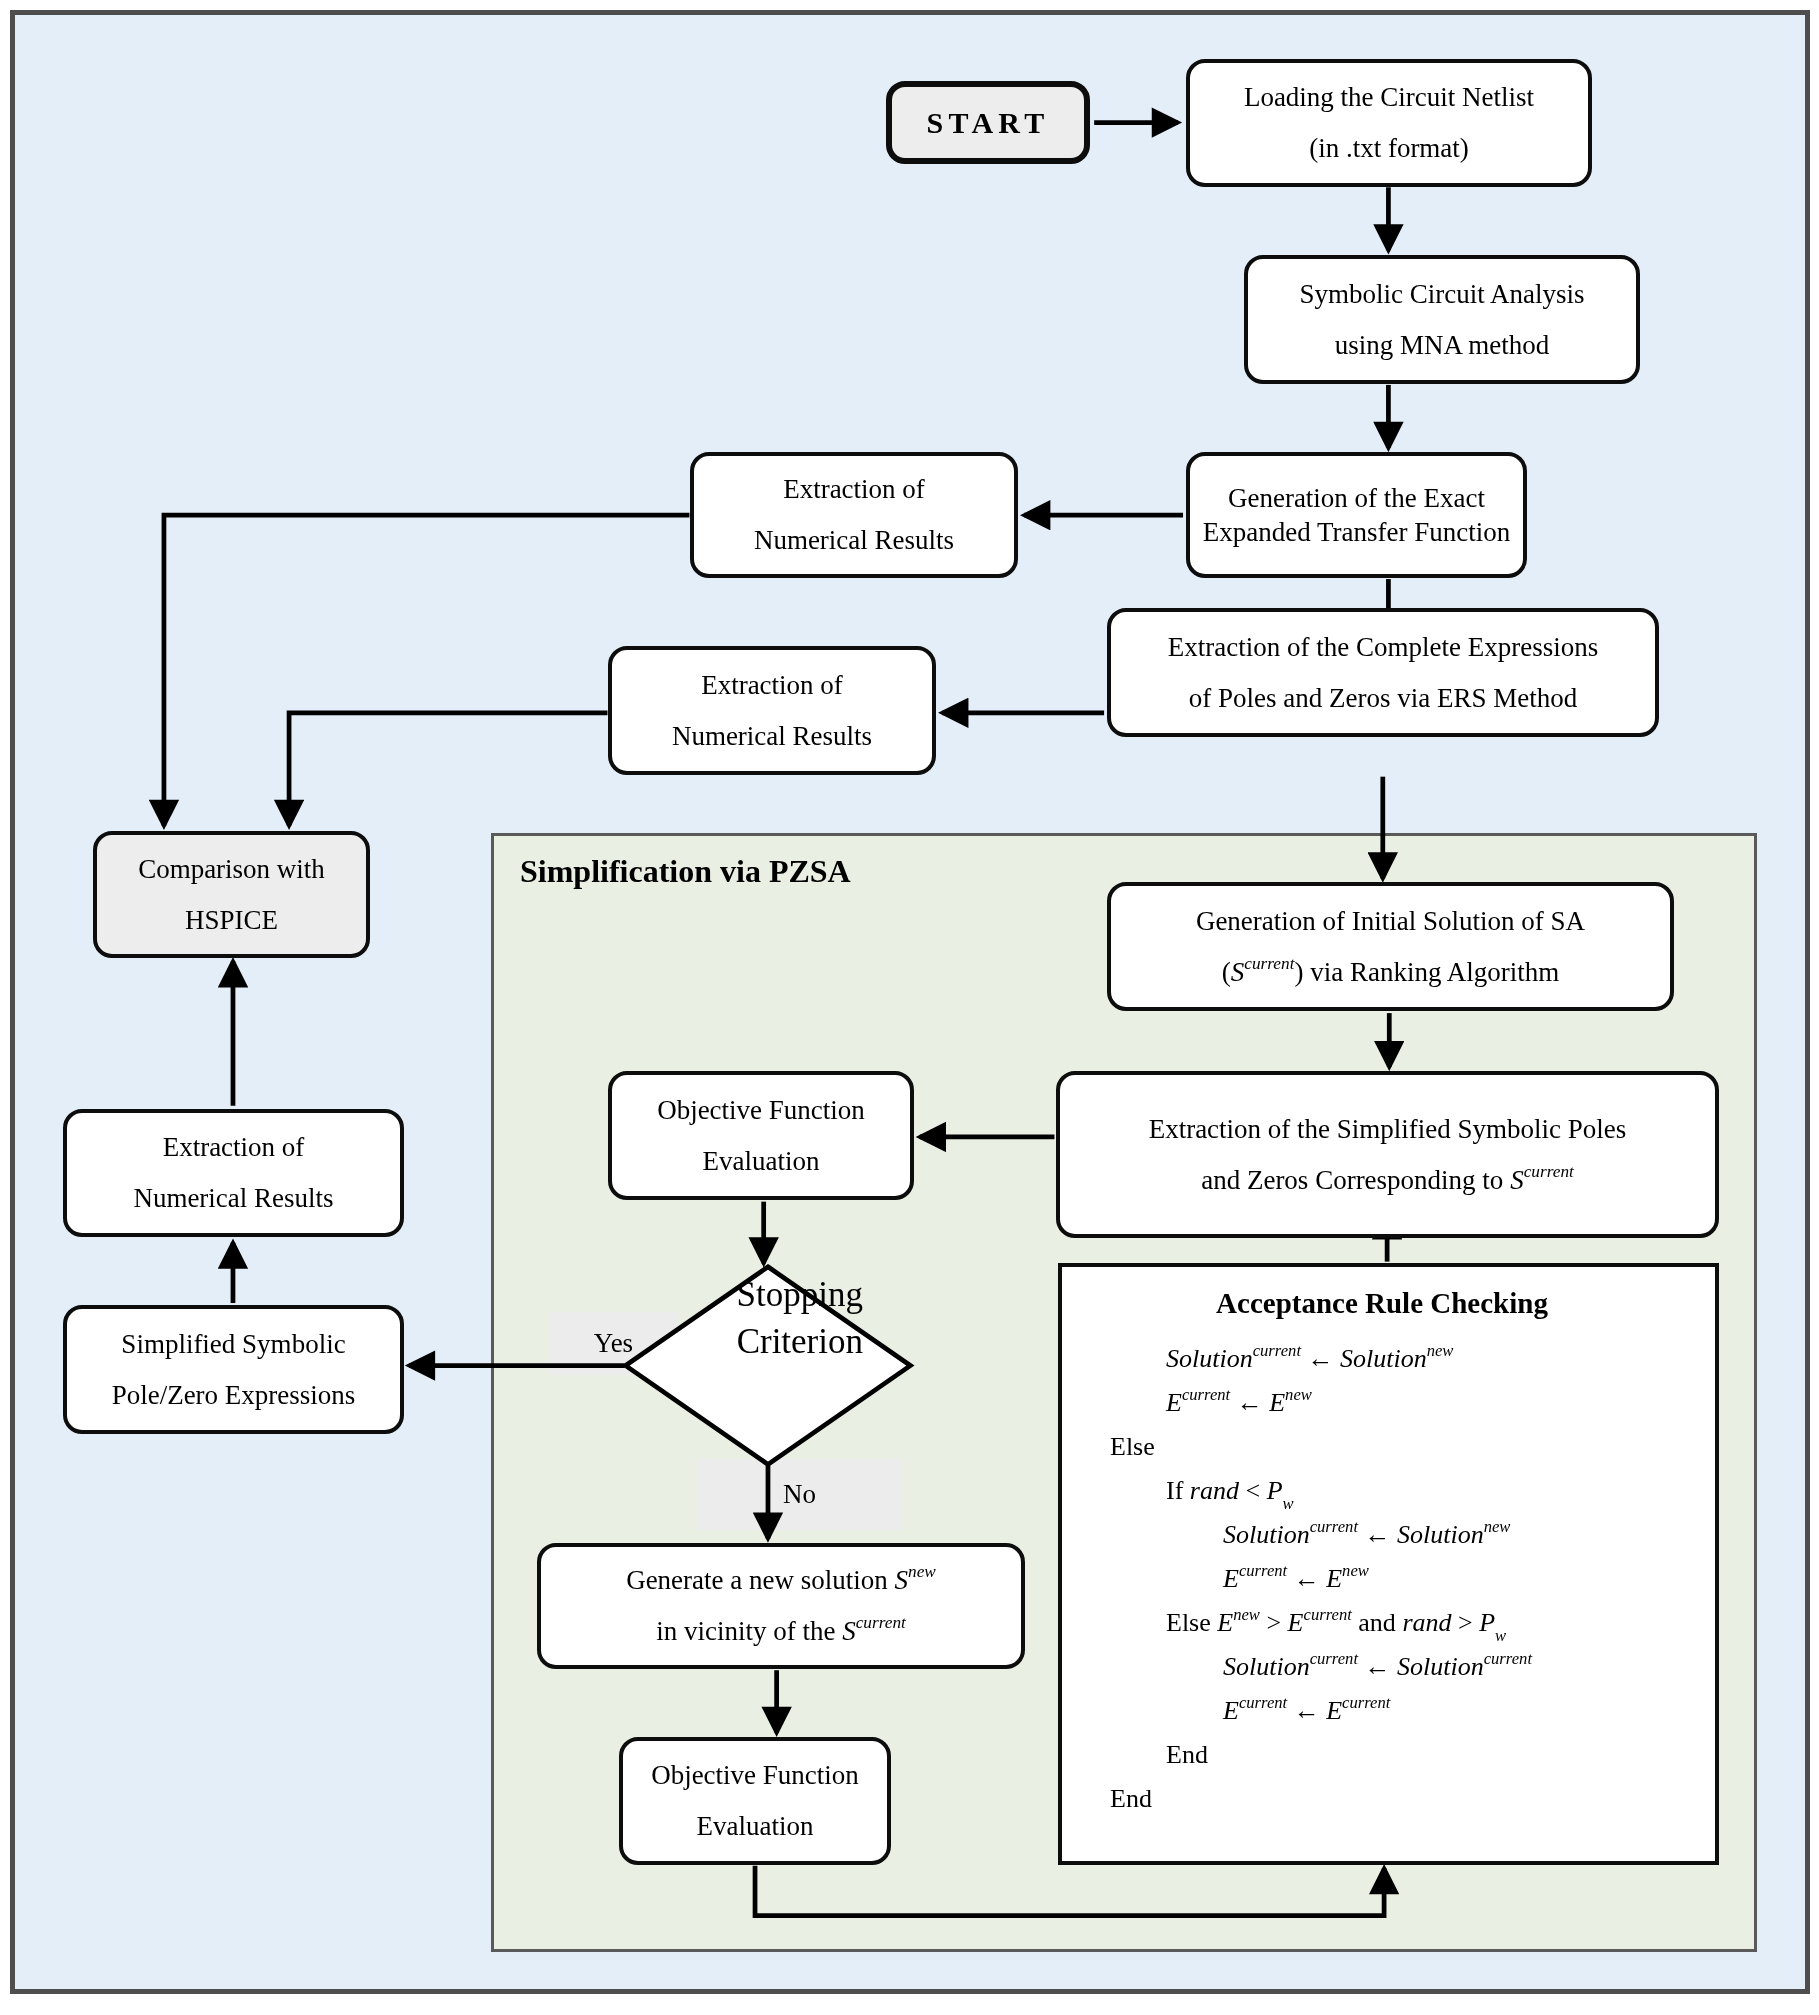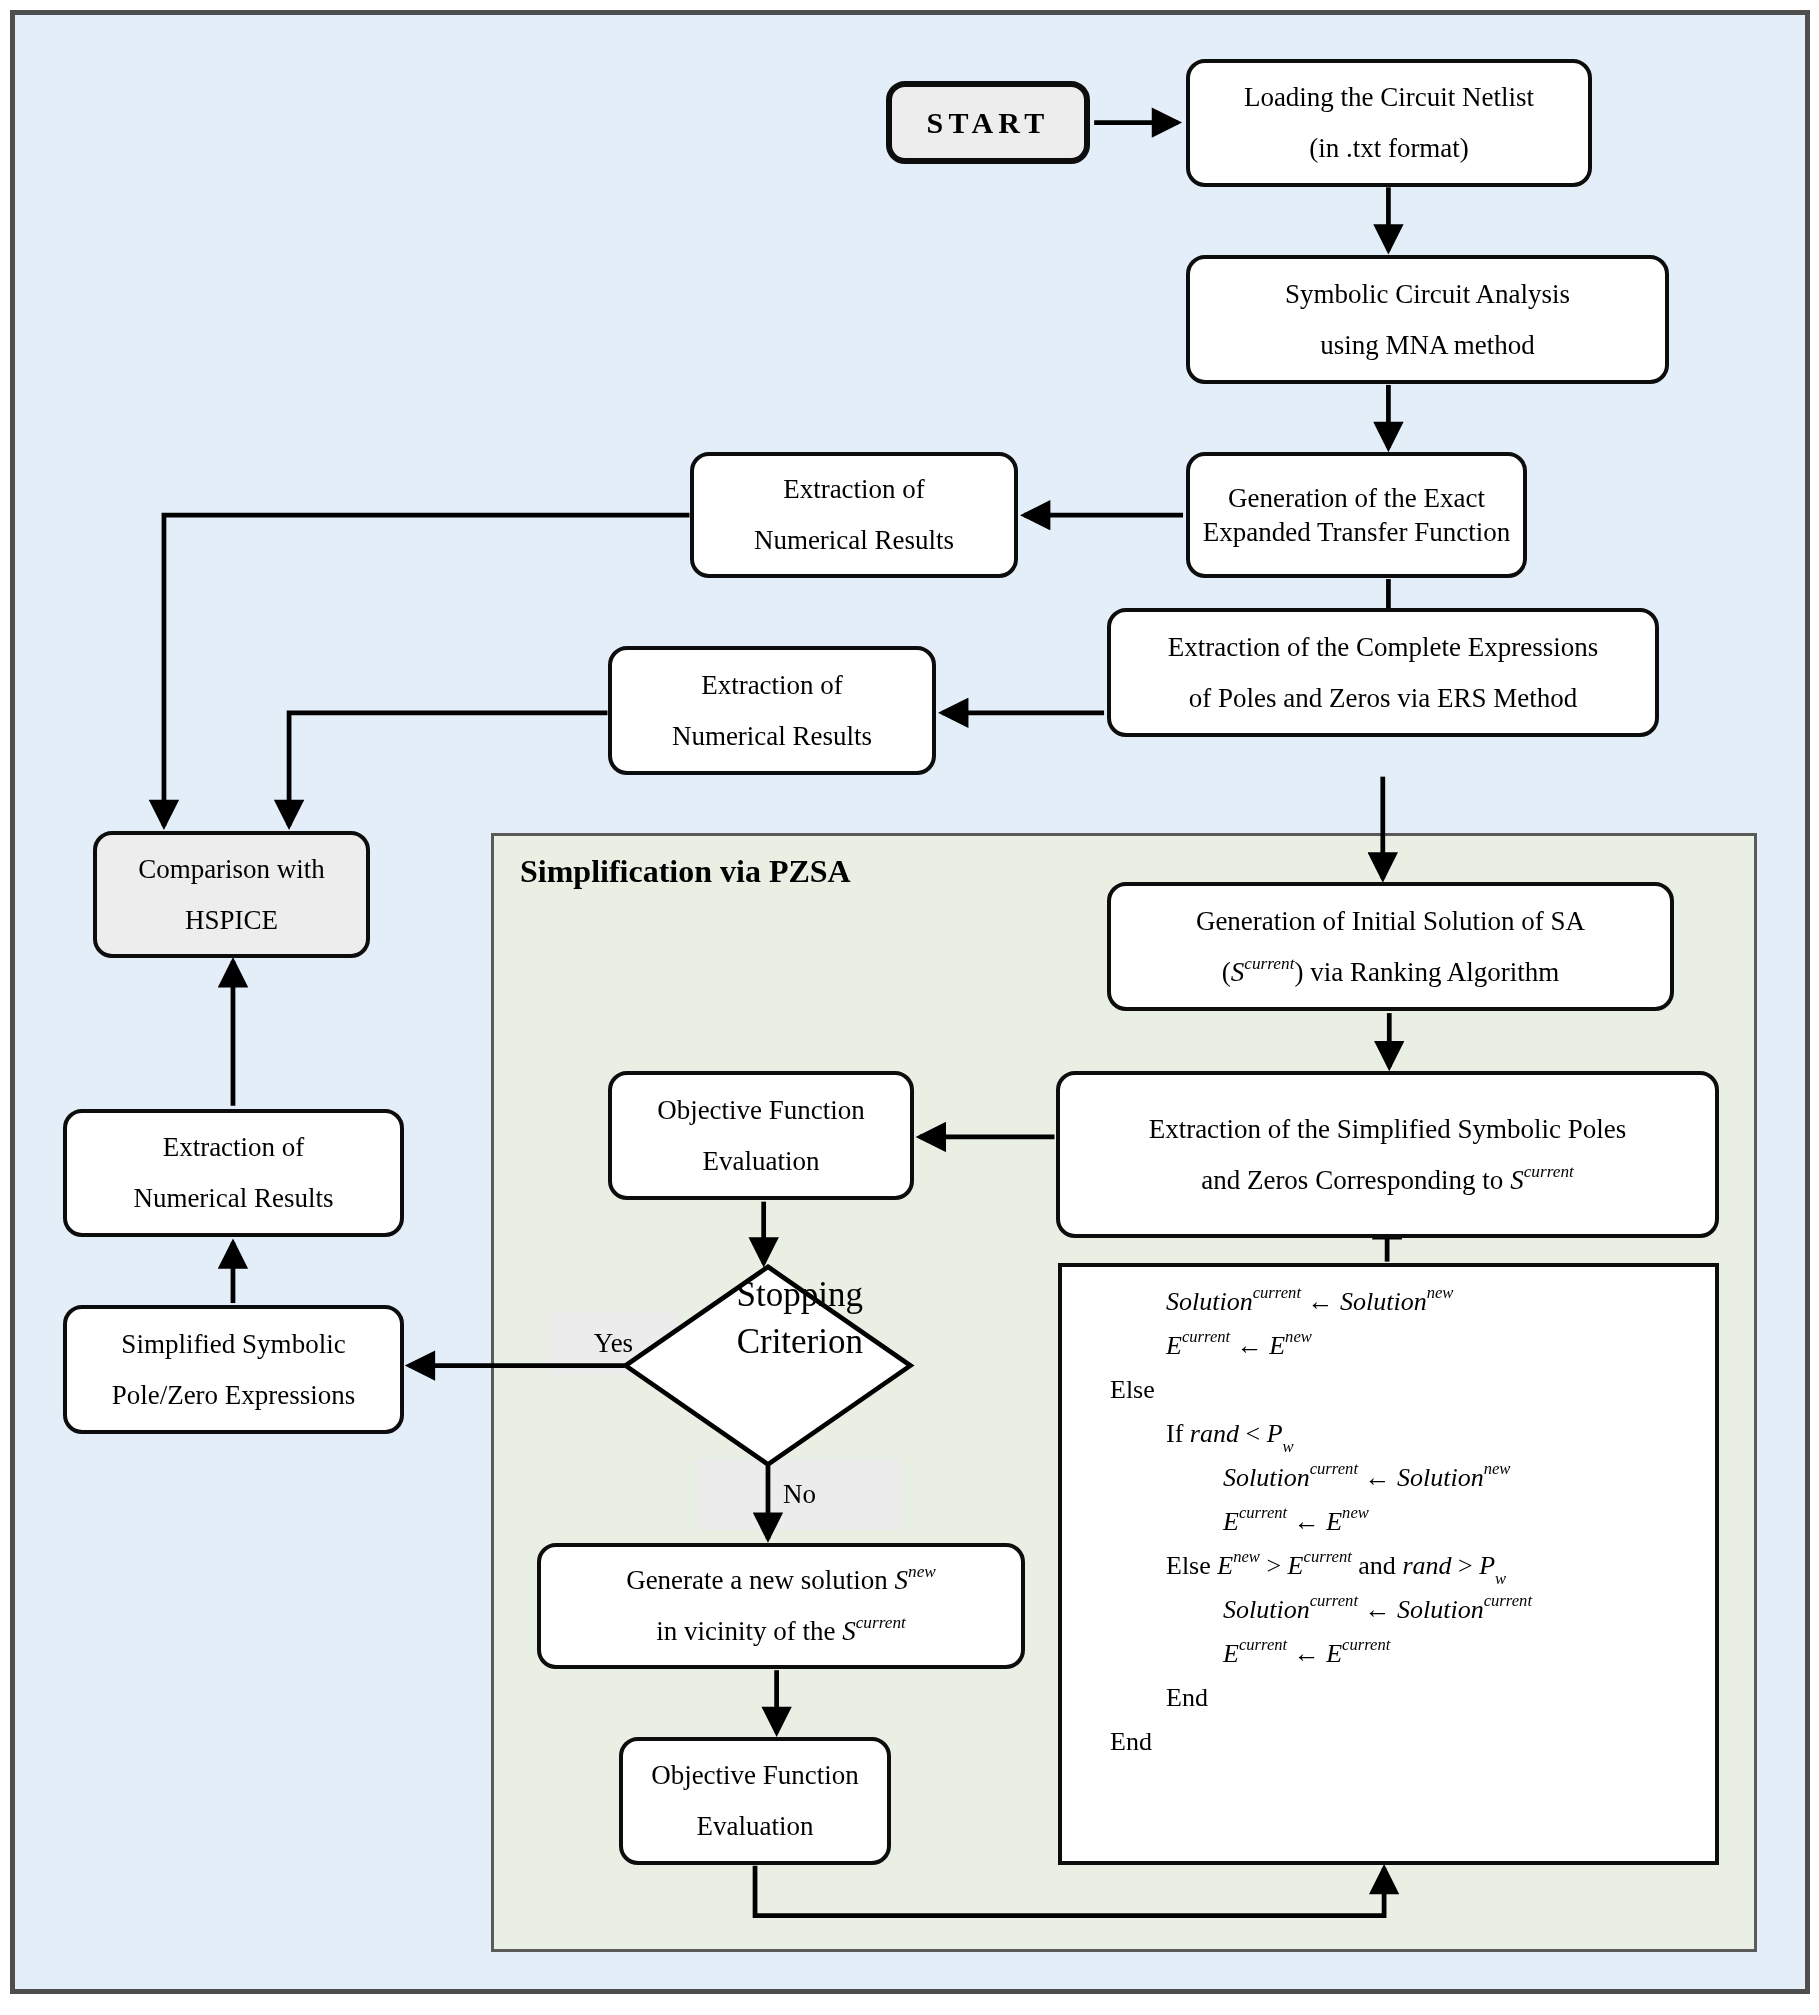--- a/index.html
+++ b/index.html
@@ -93,21 +93,21 @@
 
 <div class="node gray" style="left:886px;top:81px;width:204px;height:83px;border-width:6px;">
   <div class="start-label">START</div>
 </div>
 
 <div class="node" style="left:1186px;top:59px;width:406px;height:128px;">
   <div>Loading the Circuit Netlist</div>
   <div>(in .txt format)</div>
 </div>
 
-<div class="node" style="left:1186px;top:255px;width:483px;height:129px;">
+<div class="node" style="left:1244px;top:255px;width:396px;height:129px;">
   <div>Symbolic Circuit Analysis</div>
   <div>using MNA method</div>
 </div>
 
 <div class="node" style="left:1186px;top:452px;width:341px;height:126px;gap:6px;">
   <div>Generation of the Exact</div>
   <div>Expanded Transfer Function</div>
 </div>
 
 <div class="node" style="left:690px;top:452px;width:328px;height:126px;">
@@ -164,20 +164,21 @@
   <div><span>Generate a new solution </span><span class="it">S</span><sup class="it">new</sup></div>
   <div><span>in vicinity of the </span><span class="it">S</span><sup class="it">current</sup></div>
 </div>
 
 <div class="node" style="left:619px;top:1737px;width:272px;height:128px;">
   <div>Objective Function</div>
   <div>Evaluation</div>
 </div>
 
 <div class="node acc" style="left:1058px;top:1263px;width:661px;height:602px;">
+  <div class="acc-title">Acceptance Rule Checking</div>
   <div class="code ind1"><span class="it">Solution</span><sup class="it">current</sup><span> ← </span><span class="it">Solution</span><sup class="it">new</sup></div>
   <div class="code ind1"><span class="it">E</span><sup class="it">current</sup><span> ← </span><span class="it">E</span><sup class="it">new</sup></div>
   <div class="code ind0"><span>Else</span></div>
   <div class="code ind1"><span>If </span><span class="it">rand</span><span> &lt; </span><span class="it">P</span><sub class="it">w</sub></div>
   <div class="code ind2"><span class="it">Solution</span><sup class="it">current</sup><span> ← </span><span class="it">Solution</span><sup class="it">new</sup></div>
   <div class="code ind2"><span class="it">E</span><sup class="it">current</sup><span> ← </span><span class="it">E</span><sup class="it">new</sup></div>
   <div class="code ind1"><span>Else </span><span class="it">E</span><sup class="it">new</sup><span> &gt; </span><span class="it">E</span><sup class="it">current</sup><span> and </span><span class="it">rand</span><span> &gt; </span><span class="it">P</span><sub class="it">w</sub></div>
   <div class="code ind2"><span class="it">Solution</span><sup class="it">current</sup><span> ← </span><span class="it">Solution</span><sup class="it">current</sup></div>
   <div class="code ind2"><span class="it">E</span><sup class="it">current</sup><span> ← </span><span class="it">E</span><sup class="it">current</sup></div>
   <div class="code ind1"><span>End</span></div>

